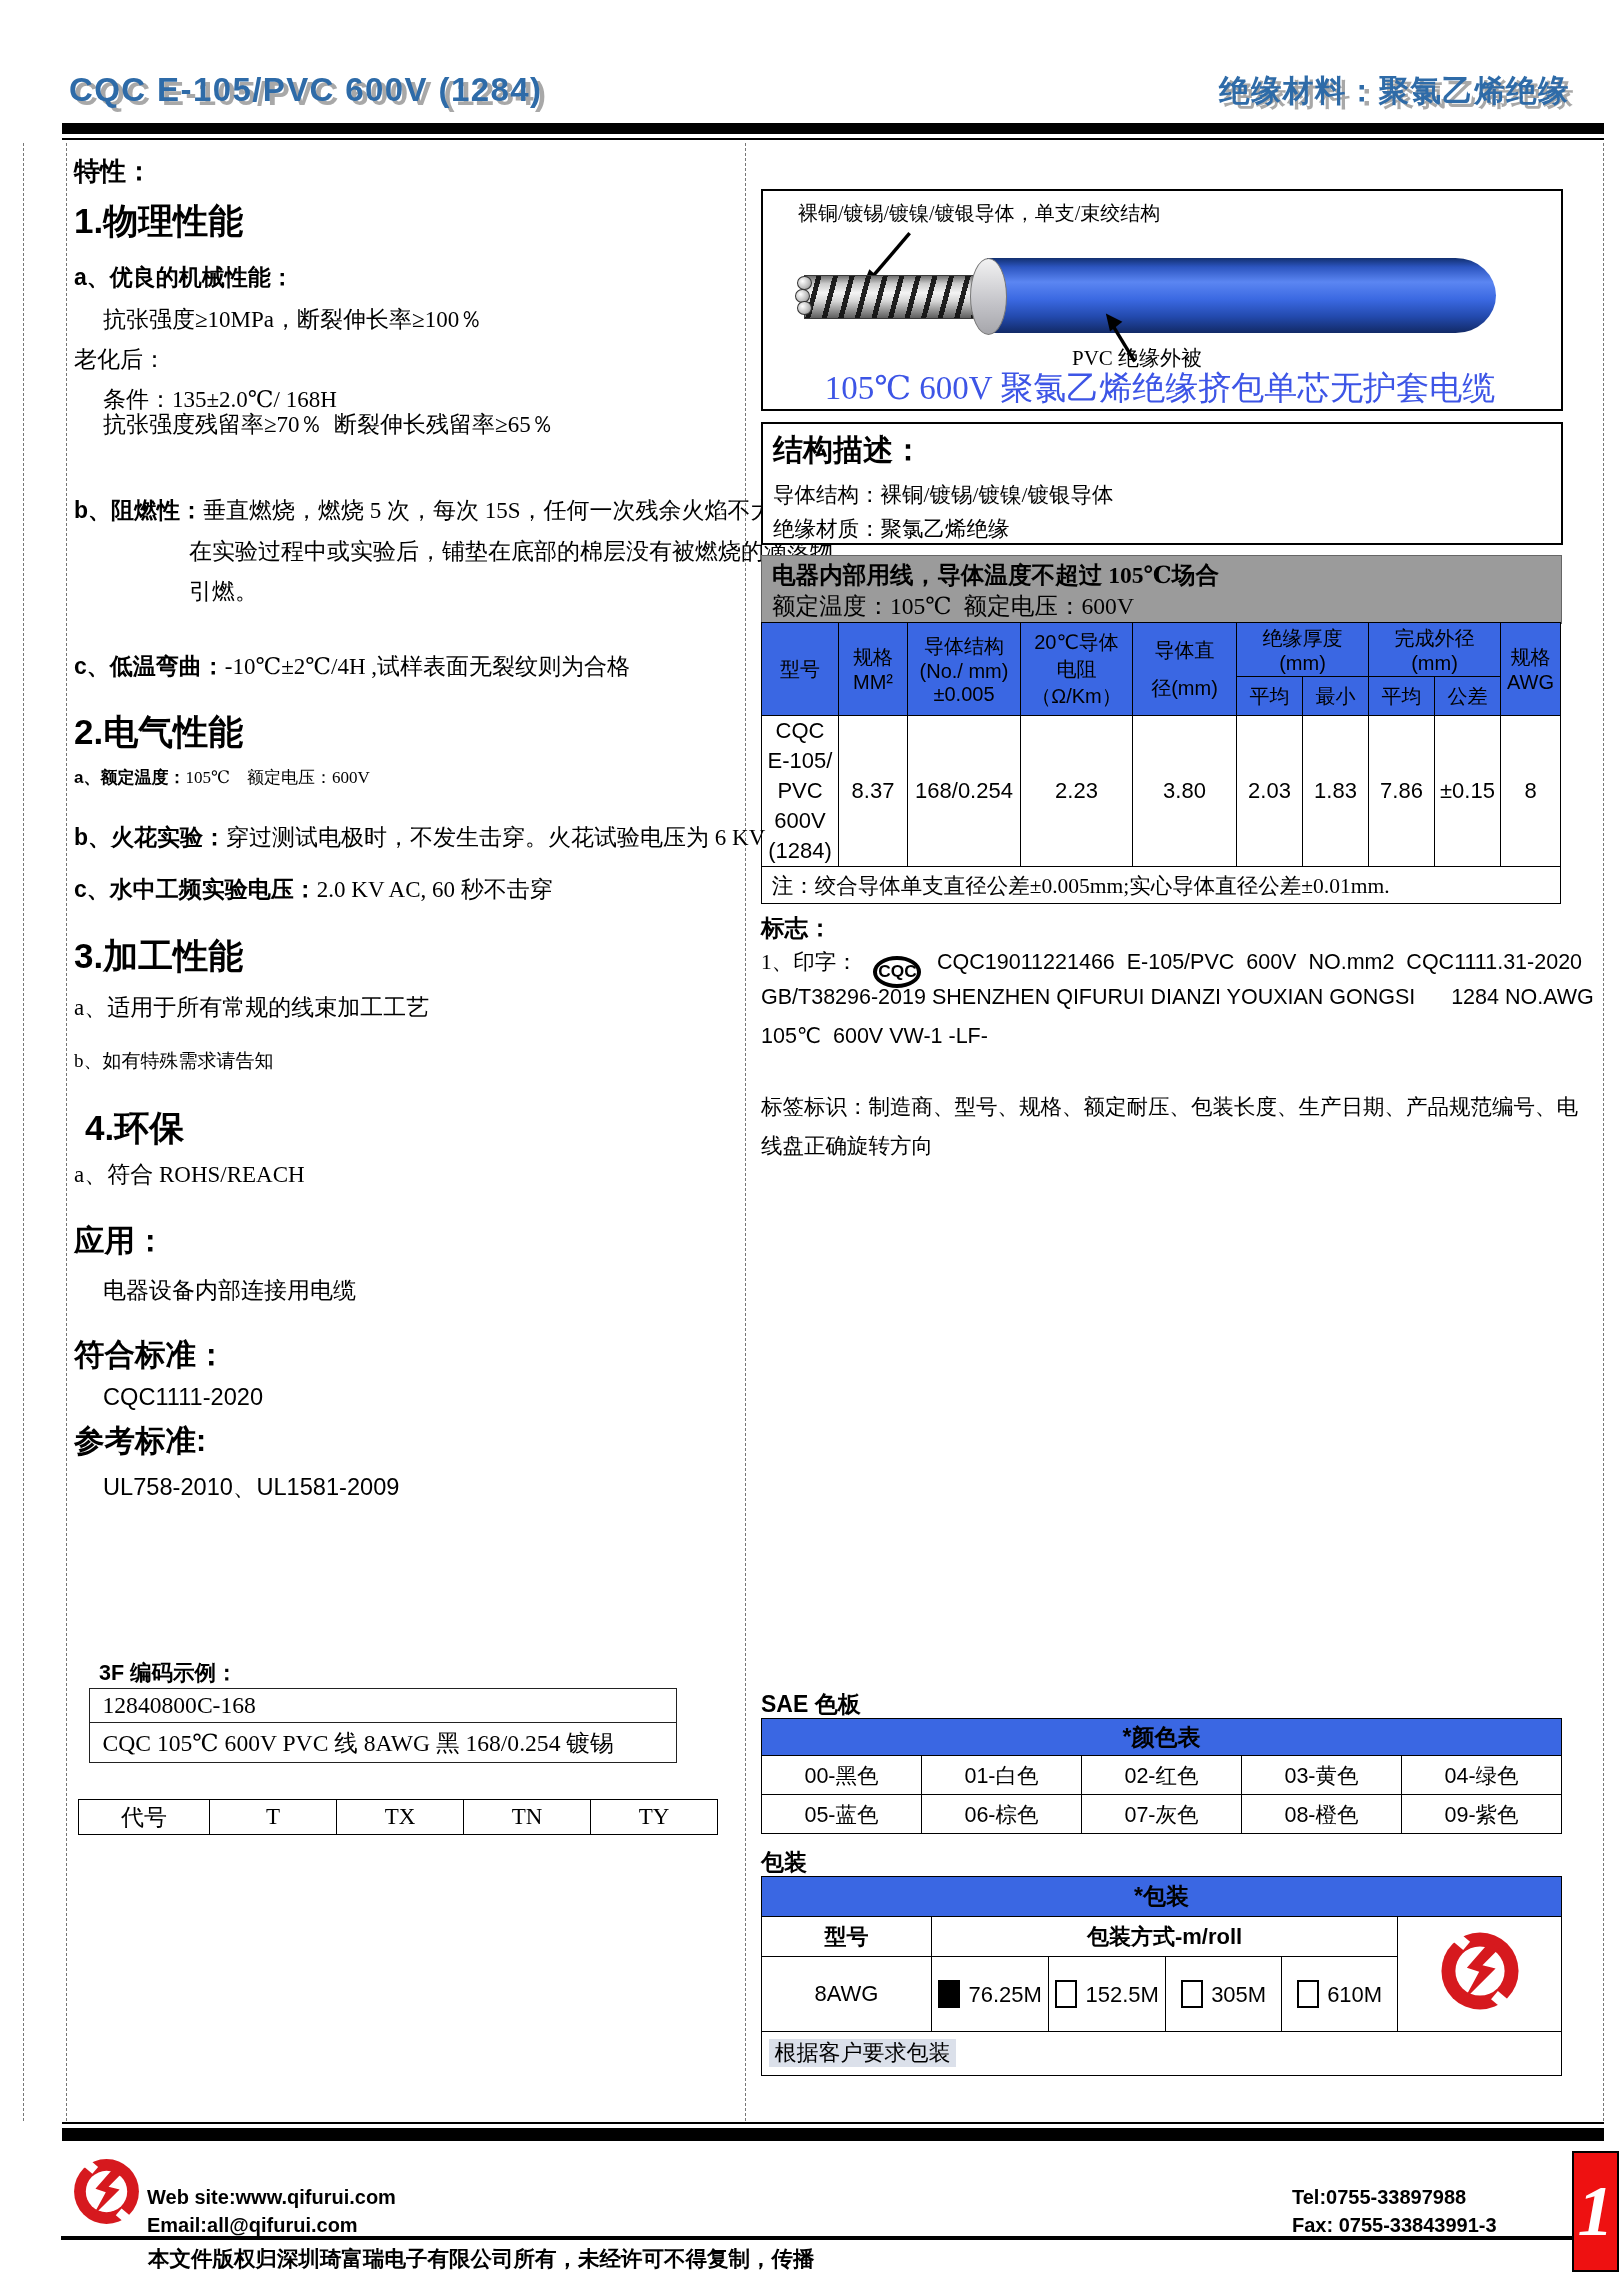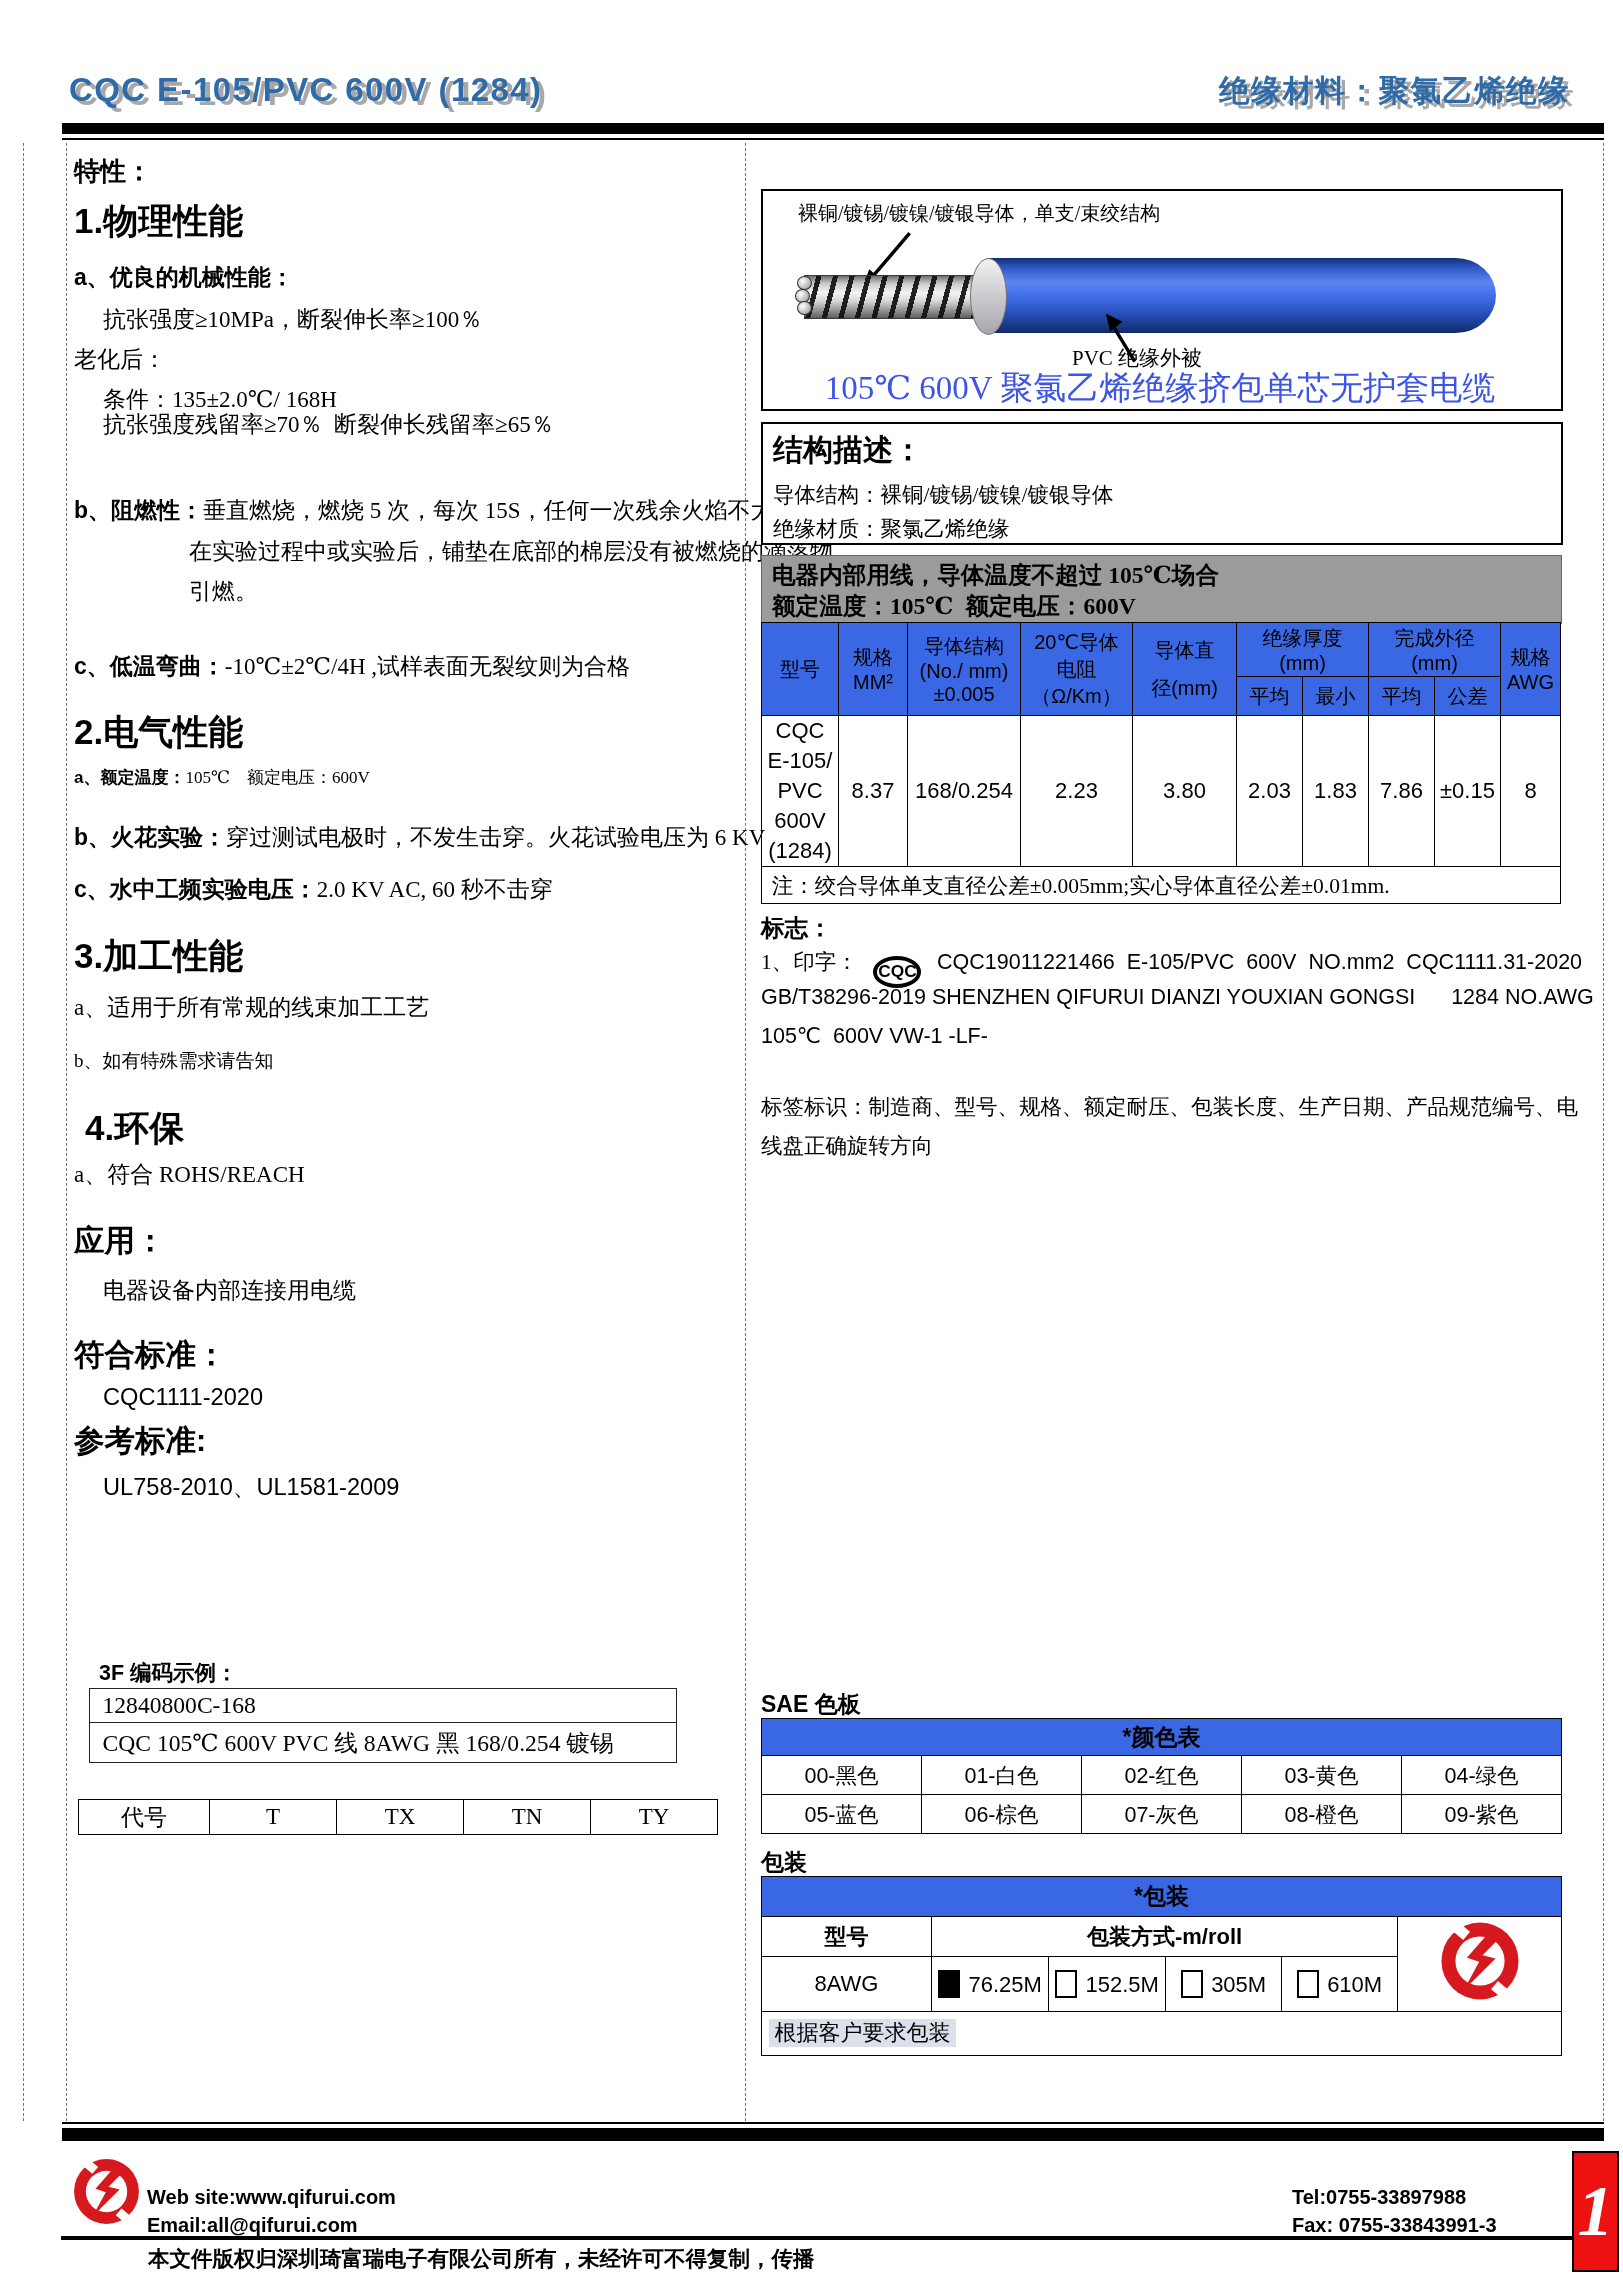--- a/index.html
+++ b/index.html
@@ -161,21 +161,21 @@
 <div class="t hei" style="left:773px;top:430px;font-size:30px">结构描述：</div>
 <div class="t song" style="left:773px;top:480px;font-size:21.5px">
   <span>导体结构：</span><span>裸铜/镀锡/镀镍/镀银导体</span>
 </div>
 <div class="t song" style="left:773px;top:514px;font-size:21.5px">
   <span>绝缘材质：</span><span>聚氯乙烯绝缘</span>
 </div>
 
 <div class="abs" style="left:761px;top:555px;width:799px;height:67px;background:#9b9b9b;border:1.4px solid #666"></div>
 <div class="t song" style="left:772px;top:559px;font-size:23.6px;font-weight:bold">电器内部用线，导体温度不超过 105℃场合</div>
-<div class="t song pre" style="left:772px;top:590px;font-size:23.6px;font-weight:bold">额定温度：105℃  额定电压：600V</div>
+<div class="t song pre" style="left:772px;top:590px;font-size:23.6px;font-weight:normal">额定温度：105℃  额定电压：600V</div>
 
 <div class="abs" style="left:761px;top:622px">
   <table style="width:799px" class="sans">
     <colgroup>
       <col style="width:77px">
         <col style="width:69px">
         <col style="width:113px">
         <col style="width:112px">
         <col style="width:104px">
       <col style="width:66px">
@@ -302,21 +302,21 @@
       <td rowspan="2">
         <svg width="82" height="82" viewBox="0 0 100 100">
           <circle cx="50" cy="50" r="47" fill="#d6191e"></circle>
           <circle cx="50" cy="50" r="30" fill="#fff"></circle>
           <rect x="4" y="2" width="34" height="13" fill="#fff" transform="rotate(40 21 8)"></rect>
           <rect x="64" y="84" width="34" height="13" fill="#fff" transform="rotate(40 81 90)"></rect>
           <path d="M62 14 L34 46 L49 51 L30 86 L69 47 L53 43 L73 23 Z" fill="#d6191e"></path>
         </svg>
       </td>
     </tr>
-    <tr style="height:55px" class="hei">
+    <tr style="height:75px" class="hei">
       <td>8AWG</td>
       <td><span class="psq filled"></span><span>76.25M</span></td>
       <td><span class="psq"></span><span>152.5M</span></td>
       <td><span class="psq"></span><span>305M</span></td>
       <td><span class="psq"></span><span>610M</span></td>
     </tr>
     <tr style="height:44px">
       <td colspan="6" class="song" style="text-align:left;padding:5.6px 0 5.6px 7px;font-size:22px">
         <span class="hl">根据客户要求包装</span>
       </td>

